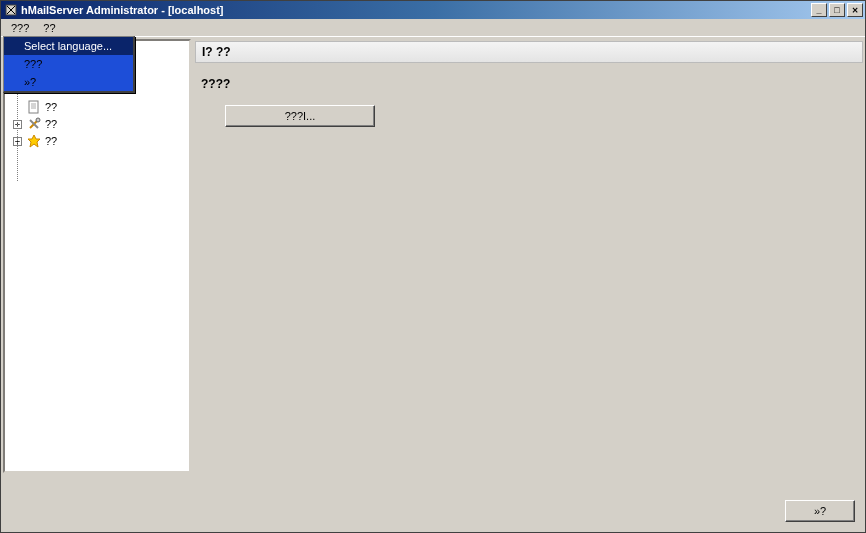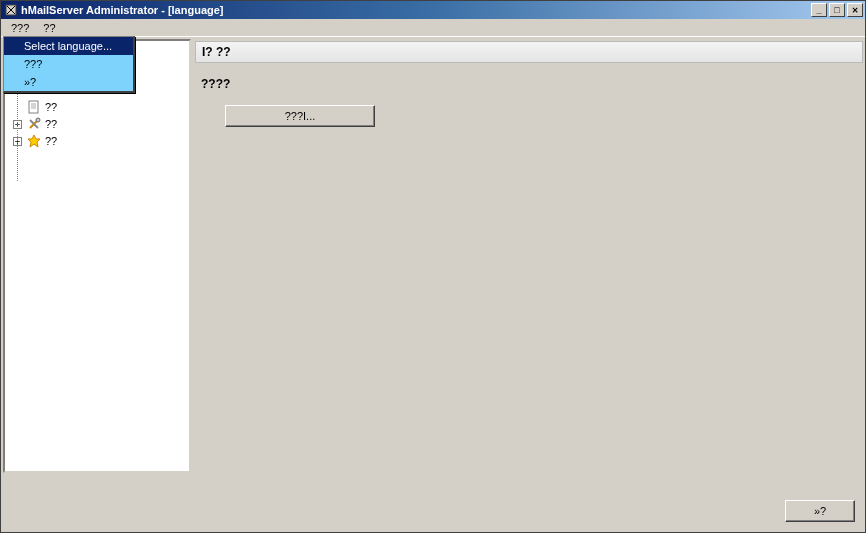--- a/index.html
+++ b/index.html
@@ -64,21 +64,21 @@
     position: relative;
   }
   .menu-item {
     padding: 2px 6px;
     cursor: default;
   }
   .dropdown {
     position: absolute;
     top: 17px; left: 2px;
     width: 132px;
-    background: #7dd3fc;
+    background: #1d4ed8;
     border: 1px solid #808080;
     border-right: 2px solid #404040;
     border-bottom: 2px solid #404040;
     box-shadow: 1px 1px 0 #000;
     z-index: 100;
   }
   .dropdown .dd-item {
     padding: 3px 8px 3px 20px;
     cursor: default;
   }
@@ -185,21 +185,21 @@
 <div class="window">
 
   <div class="titlebar">
     <span class="icon">
       <svg width="14" height="14" viewBox="0 0 14 14">
         <rect x="2" y="2" width="10" height="10" fill="#d4d0c8" stroke="#404040"></rect>
         <line x1="3" y1="3" x2="11" y2="11" stroke="#000" stroke-width="1"></line>
         <line x1="11" y1="3" x2="3" y2="11" stroke="#000" stroke-width="1"></line>
       </svg>
     </span>
-    <span class="title">hMailServer Administrator - [language]</span>
+    <span class="title">hMailServer Administrator - [localhost]</span>
     <div class="controls">
       <div class="ctrl">
           <span>_</span>
         </div>
       <div class="ctrl">
           <span>□</span>
         </div>
       <div class="ctrl">
           <span style="font-size:8px">✕</span>
         </div>

